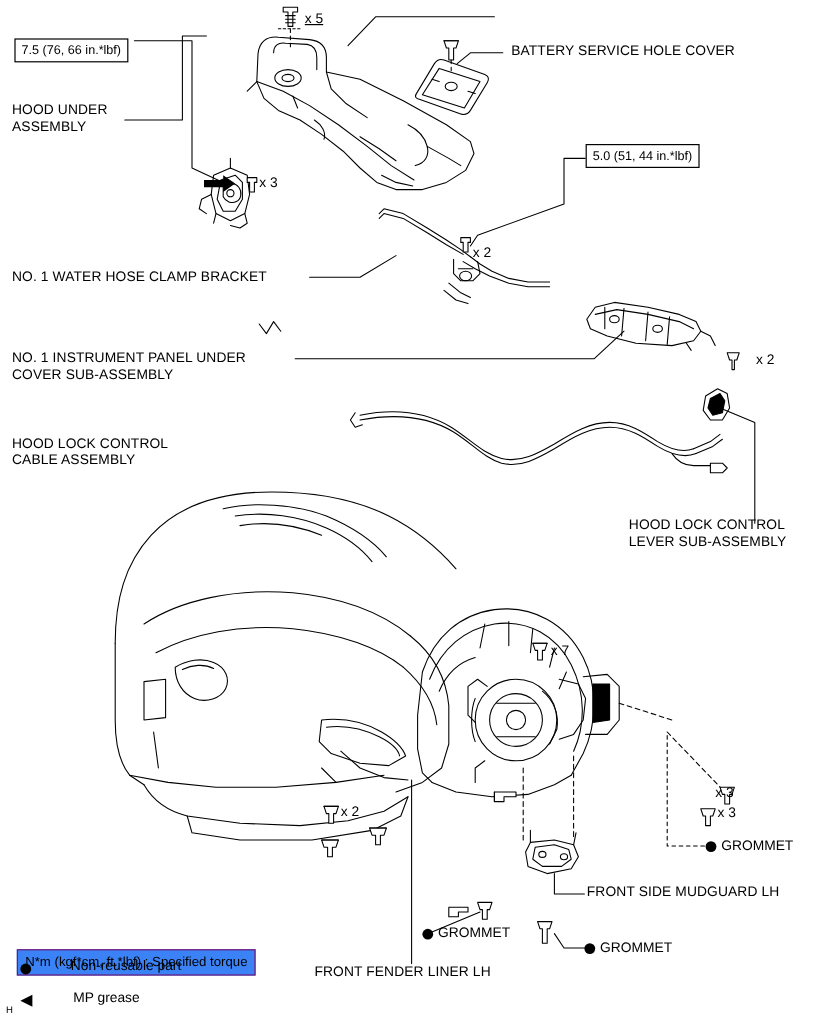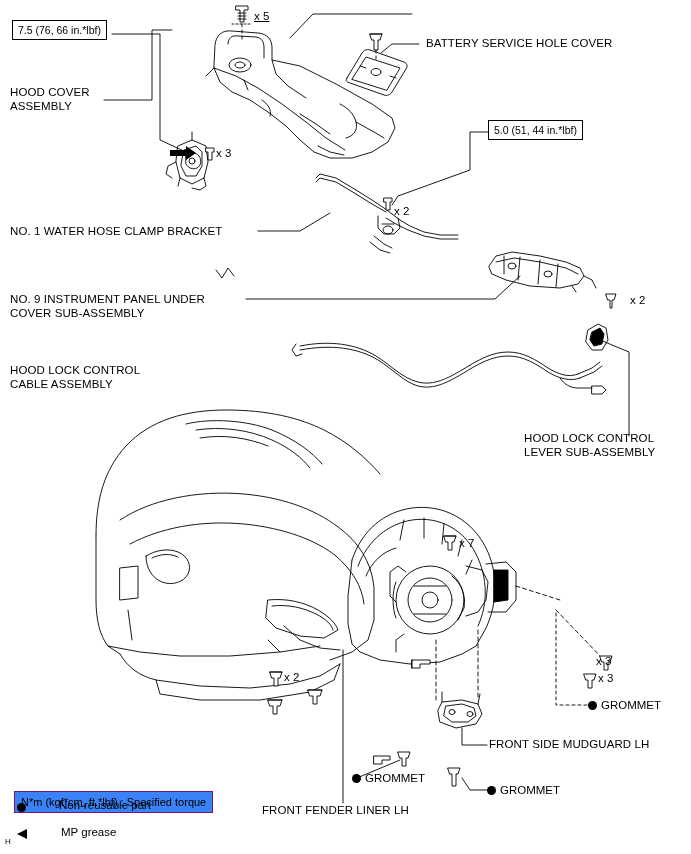--- a/index.html
+++ b/index.html
@@ -329,33 +329,33 @@
         <path d="M398 752 L410 752 L408 758 L406 758 L406 766 L402 766 L402 758 L400 758 Z" fill="#fff"></path>
       </g>
 
       <g>
         <path d="M448 768 L460 768 L458 774 L456 774 L456 786 L452 786 L452 774 L450 774 Z" fill="#fff"></path>
       </g>
 
     </g>
   </svg>
 
-  <div class="torque-box" style="left:12px; top:20px;">7.5 (76, 66 in.*lbf)</div>
+  <div class="torque-box" style="left:12px; top:32px;">7.5 (76, 66 in.*lbf)</div>
 
 
   <div class="lbl" style="left:426px; top:37px;">BATTERY SERVICE HOLE COVER</div>
 
-  <div class="lbl" style="left:10px; top:86px;">HOOD COVER
+  <div class="lbl" style="left:10px; top:86px;">HOOD UNDER
 ASSEMBLY</div>
 
   <div class="torque-box" style="left:488px; top:120px;">5.0 (51, 44 in.*lbf)</div>
 
   <div class="lbl" style="left:10px; top:225px;">NO. 1 WATER HOSE CLAMP BRACKET</div>
 
-  <div class="lbl" style="left:10px; top:293px;">NO. 9 INSTRUMENT PANEL UNDER
+  <div class="lbl" style="left:10px; top:293px;">NO. 1 INSTRUMENT PANEL UNDER
 COVER SUB-ASSEMBLY</div>
 
   <div class="lbl" style="left:10px; top:364px;">HOOD LOCK CONTROL
 CABLE ASSEMBLY</div>
 
   <div class="lbl" style="left:524px; top:432px;">HOOD LOCK CONTROL
 LEVER SUB-ASSEMBLY</div>
 
   <div class="lbl" style="left:489px; top:738px;">FRONT SIDE MUDGUARD LH</div>
 

